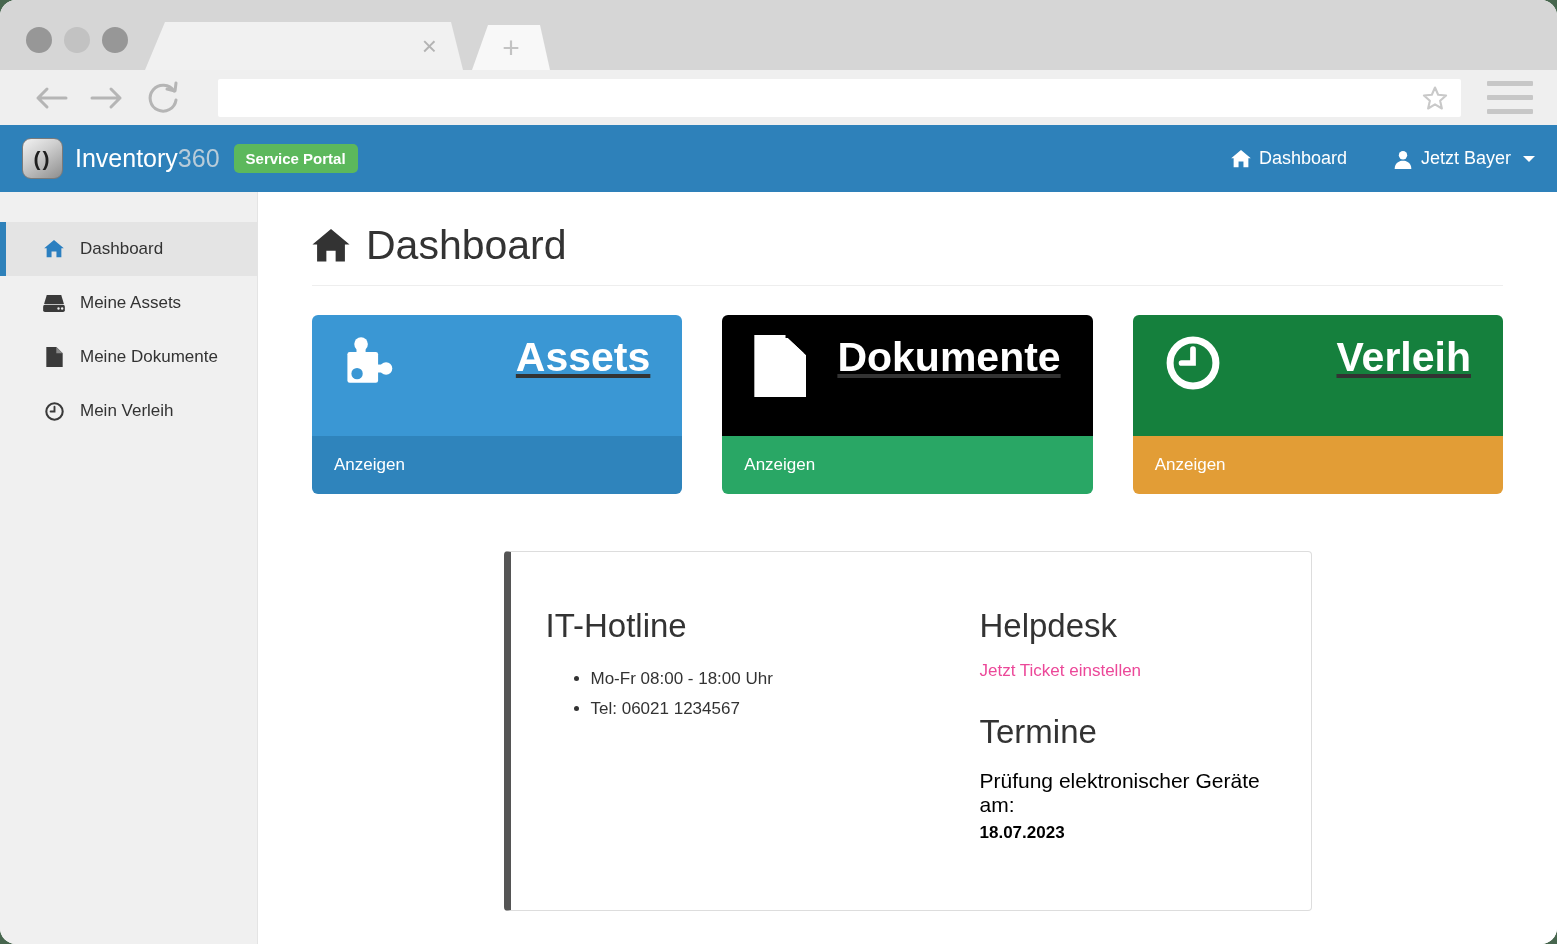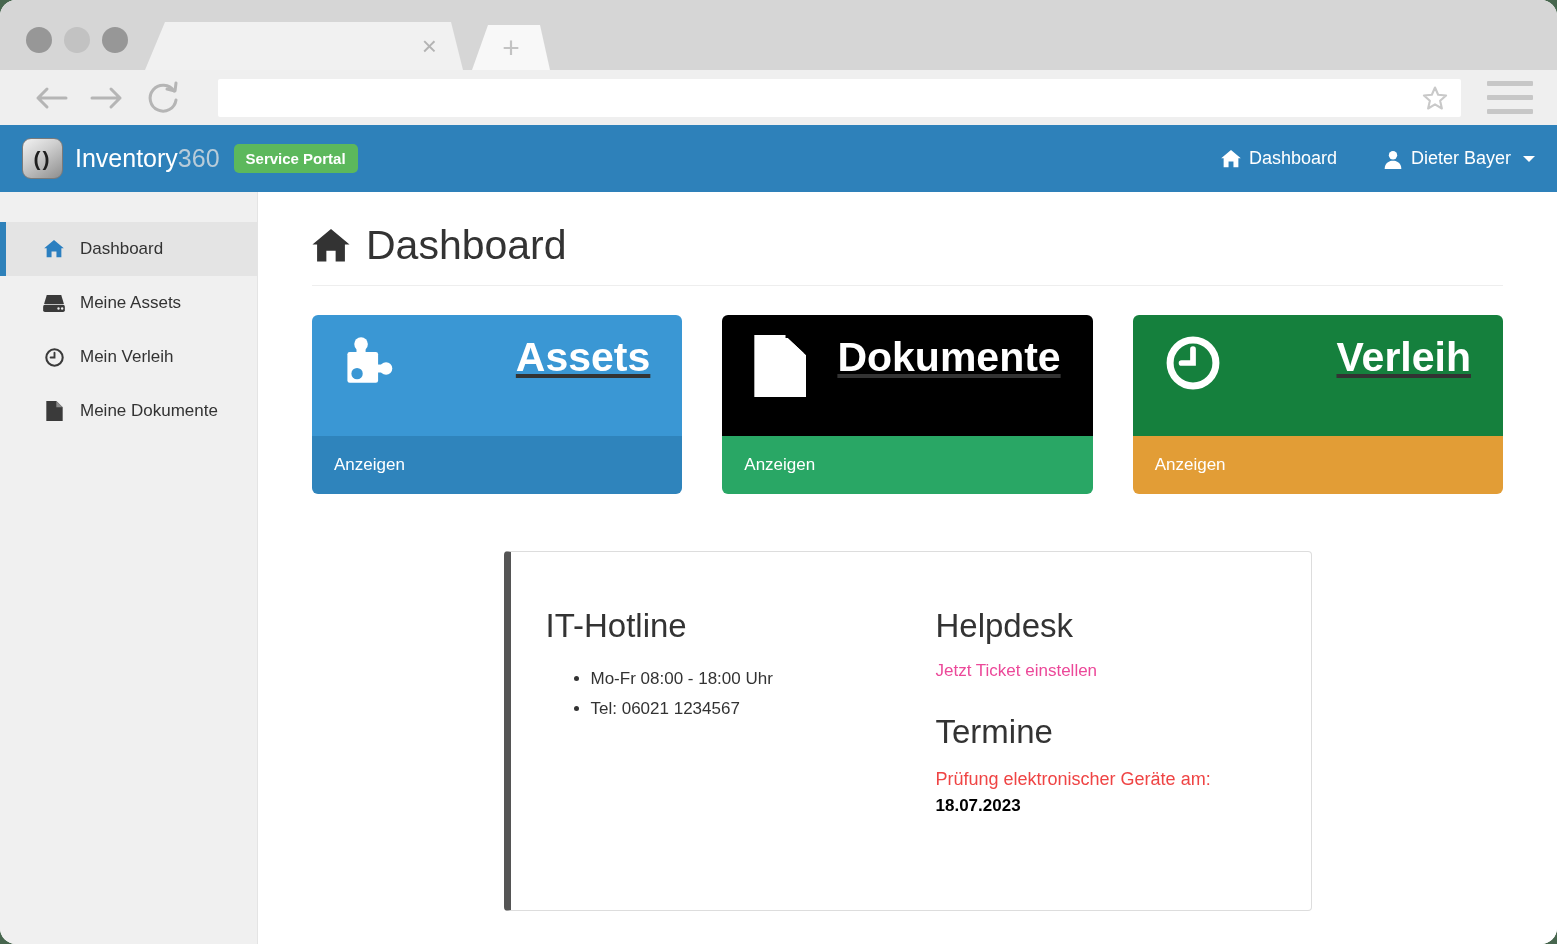--- a/index.html
+++ b/index.html
@@ -144,27 +144,27 @@
   }
 
   
   .info-panel {
     width:808px; height:360px; margin:57px auto 0 auto;
     background:#fff; border:1px solid #ddd; border-left:7px solid #555;
     border-radius:4px; display:flex;
     padding:55px 40px 0 35px;
   }
   .panel-col-left { width:390px; flex:none; }
-  .panel-col-right { flex:1; }
+  .panel-col-right { flex:1;margin-left:44px; }
   .panel-h { font-size:33px; font-weight:400; color:#333; }
   .hotline-list { margin:24px 0 0 45px; }
   .hotline-list li { font-size:17px; color:#333; margin-bottom:10px; }
   .ticket-link { display:inline-block; margin-top:16px; font-size:17px; color:#ec4899; text-decoration:none; cursor:pointer; }
   .termine-h { margin-top:32px; }
-  .termine-text { margin-top:18px; font-size:18px; color:#ef4444; }
+  .termine-text { margin-top:18px; font-size:21px; color:#000000; }
   .termine-date { margin-top:6px; font-size:17px; font-weight:bold; color:#000000; }
 </style>
 </head>
 <body>
 
 <div class="window">
 
   <div class="chrome-top">
     <div class="dots">
       <div class="dot dot-1"></div>
@@ -219,21 +219,21 @@
       <svg width="20" height="18" viewBox="0 0 24 22">
         <path d="M12 0 L0 10 H3 V21 H9 V14 H15 V21 H21 V10 H24 Z" fill="#fff"></path>
       </svg>
       <span>Dashboard</span>
     </div>
     <div class="nav-link">
       <svg width="20" height="20" viewBox="0 0 24 24">
         <circle cx="12" cy="7.5" r="5" fill="#fff"></circle>
         <path d="M2 24 C2 16 8 14 12 14 C16 14 22 16 22 24 Z" fill="#fff"></path>
       </svg>
-      <span>Dieter Bayer</span>
+      <span>Jetzt Bayer</span>
       <span class="caret"></span>
     </div>
   </div>
 
   <div class="content">
     <div class="sidebar">
       <div class="side-item active">
         <span class="side-icon">
           <svg width="20" height="18" viewBox="0 0 24 22">
               <path d="M12 0 L0 10 H3 V21 H9 V14 H15 V21 H21 V10 H24 Z" fill="#2b7fc0"></path>
@@ -247,35 +247,35 @@
             <path d="M4 1 H20 L23 11 H1 Z" fill="#3a3a3a"></path>
             <rect x="0" y="12" width="24" height="8" rx="2" fill="#3a3a3a"></rect>
             <circle cx="17" cy="16" r="1.3" fill="#f0f0f0"></circle>
             <circle cx="21" cy="16" r="1.3" fill="#f0f0f0"></circle>
           </svg>
         </span>
         <span>Meine Assets</span>
       </div>
       <div class="side-item">
         <span class="side-icon">
+          <svg width="17" height="20" viewBox="0 0 18 22">
+            <path d="M0 0 H11 L18 7 V22 H0 Z" fill="#3a3a3a"></path>
+            <path d="M11 0 L18 7 H11 Z" fill="#8a8a8a"></path>
+          </svg>
+        </span>
+        <span>Meine Dokumente</span>
+      </div>
+      <div class="side-item">
+        <span class="side-icon">
           <svg width="19" height="19" viewBox="0 0 22 22">
             <circle cx="11" cy="11" r="9.5" fill="none" stroke="#3a3a3a" stroke-width="2.4"></circle>
             <path d="M11 5.5 V11 H6.5" fill="none" stroke="#3a3a3a" stroke-width="2.2" stroke-linecap="round"></path>
           </svg>
         </span>
         <span>Mein Verleih</span>
-      </div>
-      <div class="side-item">
-        <span class="side-icon">
-          <svg width="17" height="20" viewBox="0 0 18 22">
-            <path d="M0 0 H11 L18 7 V22 H0 Z" fill="#3a3a3a"></path>
-            <path d="M11 0 L18 7 H11 Z" fill="#8a8a8a"></path>
-          </svg>
-        </span>
-        <span>Meine Dokumente</span>
       </div>
     </div>
 
     <div class="main">
       <div class="page-title">
         <svg width="38" height="34" viewBox="0 0 24 22">
           <path d="M12 0 L0 10 H3 V21 H9 V14 H15 V21 H21 V10 H24 Z" fill="#333"></path>
         </svg>
         <h1>Dashboard</h1>
       </div>

